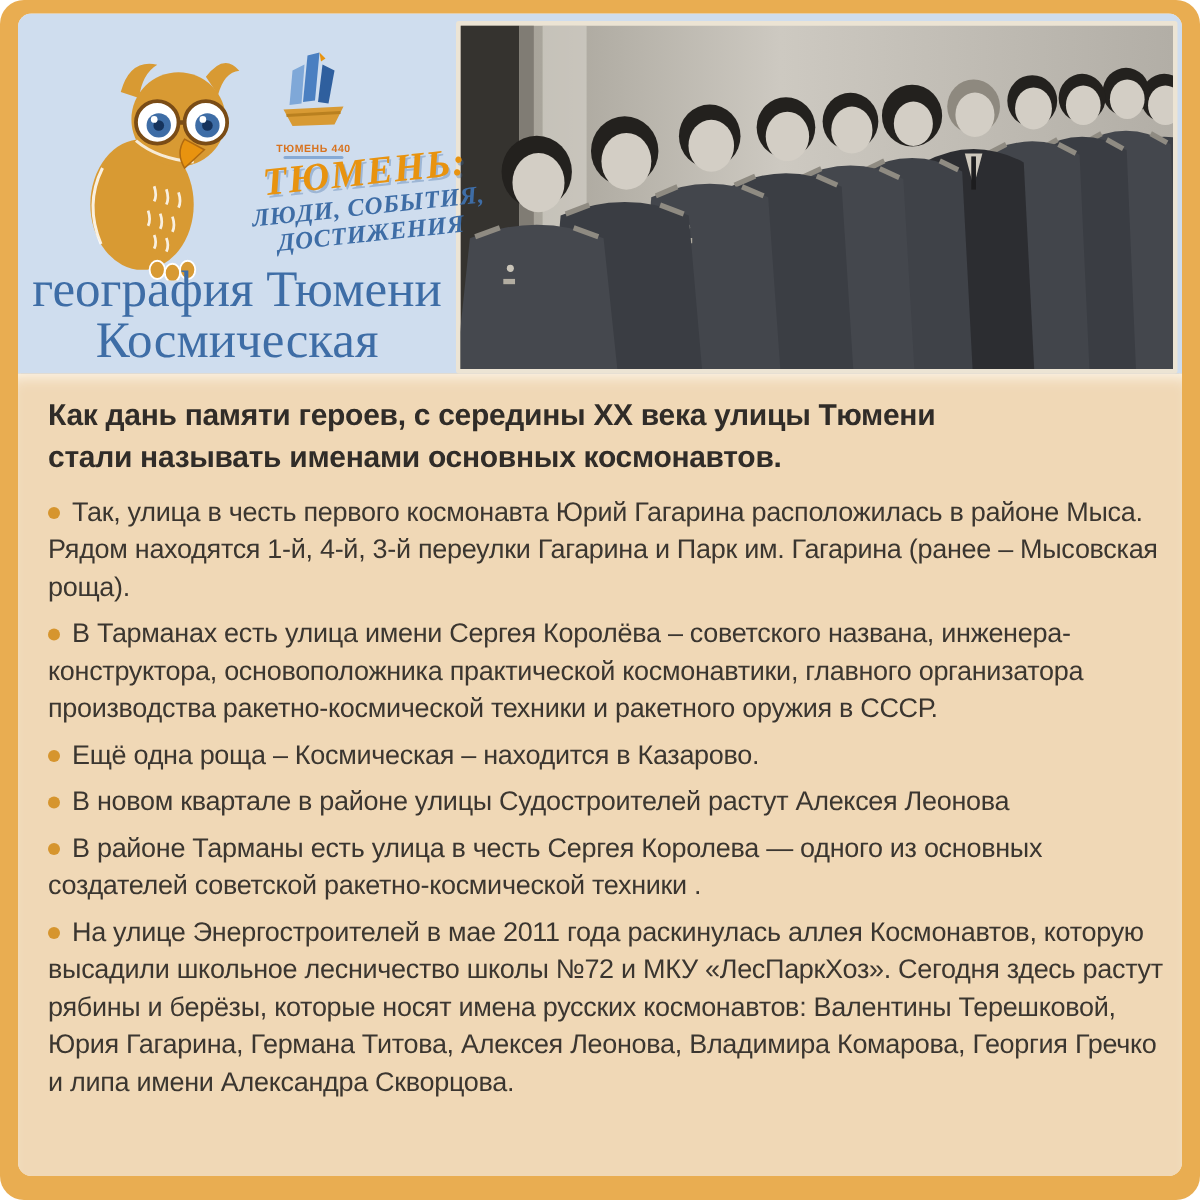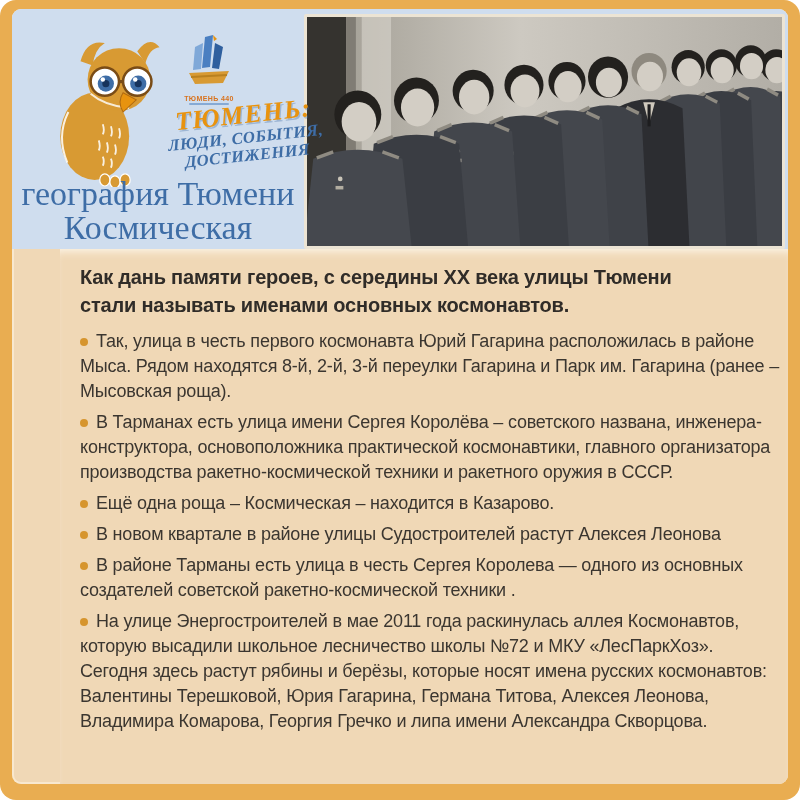--- a/index.html
+++ b/index.html
@@ -54,21 +54,20 @@
     border-radius:2px;
   }
   .photo-frame svg{display:block;width:100%;height:100%;}
   
   .bodytext{
     flex:1;box-sizing:border-box;
     padding:14px 4px 0 20px;
     background:var(--body_bg);
     box-shadow:inset 0 8px 10px -6px rgba(255,252,244,.9);
     overflow:hidden;
-    margin-left:48px;
   }
   .intro{font-weight:bold;font-size:20px;line-height:1.4;color:#302c28;letter-spacing:-.2px;}
   ul.streets{list-style:none;margin:10px 0 0 0;padding:0;}
   ul.streets li{
     font-size:18px;line-height:1.39;color:var(--text);
     margin:0 0 6px 0;letter-spacing:-.2px;
   }
   ul.streets li::before{
     content:"";display:inline-block;width:8px;height:8px;border-radius:50%;
     background:var(--bullet);margin-right:8px;vertical-align:1px;
@@ -267,21 +266,21 @@
         </svg>
       </div>
     </div>
 
     <div class="bodytext">
       <div class="intro">
         <div>Как дань памяти героев, с середины XX века улицы Тюмени</div>
         <div>стали называть именами основных космонавтов.</div>
       </div>
       <ul class="streets">
-        <li>Так, улица в честь первого космонавта Юрий Гагарина расположилась в районе Мыса. Рядом находятся 8-й, 2-й, 3-й переулки Гагарина и Парк им. Гагарина (ранее – Мысовская роща).</li>
+        <li>Так, улица в честь первого космонавта Юрий Гагарина расположилась в районе Мыса. Рядом находятся 1-й, 4-й, 3-й переулки Гагарина и Парк им. Гагарина (ранее – Мысовская роща).</li>
         <li>В Тарманах есть улица имени Сергея Королёва – советского названа, инженера-конструктора, основоположника практической космонавтики, главного организатора производства ракетно-космической техники и ракетного оружия в СССР.</li>
         <li>Ещё одна роща – Космическая – находится в Казарово.</li>
         <li>В новом квартале в районе улицы Судостроителей растут Алексея Леонова</li>
         <li>В районе Тарманы есть улица в честь Сергея Королева — одного из основных создателей советской ракетно-космической техники .</li>
         <li>На улице Энергостроителей в мае 2011 года раскинулась аллея Космонавтов, которую высадили школьное лесничество школы №72 и МКУ «ЛесПаркХоз». Сегодня здесь растут рябины и берёзы, которые носят имена русских космонавтов: Валентины Терешковой, Юрия Гагарина, Германа Титова, Алексея Леонова, Владимира Комарова, Георгия Гречко и липа имени Александра Скворцова.</li>
       </ul>
     </div>
 
   </div>
 </div>

